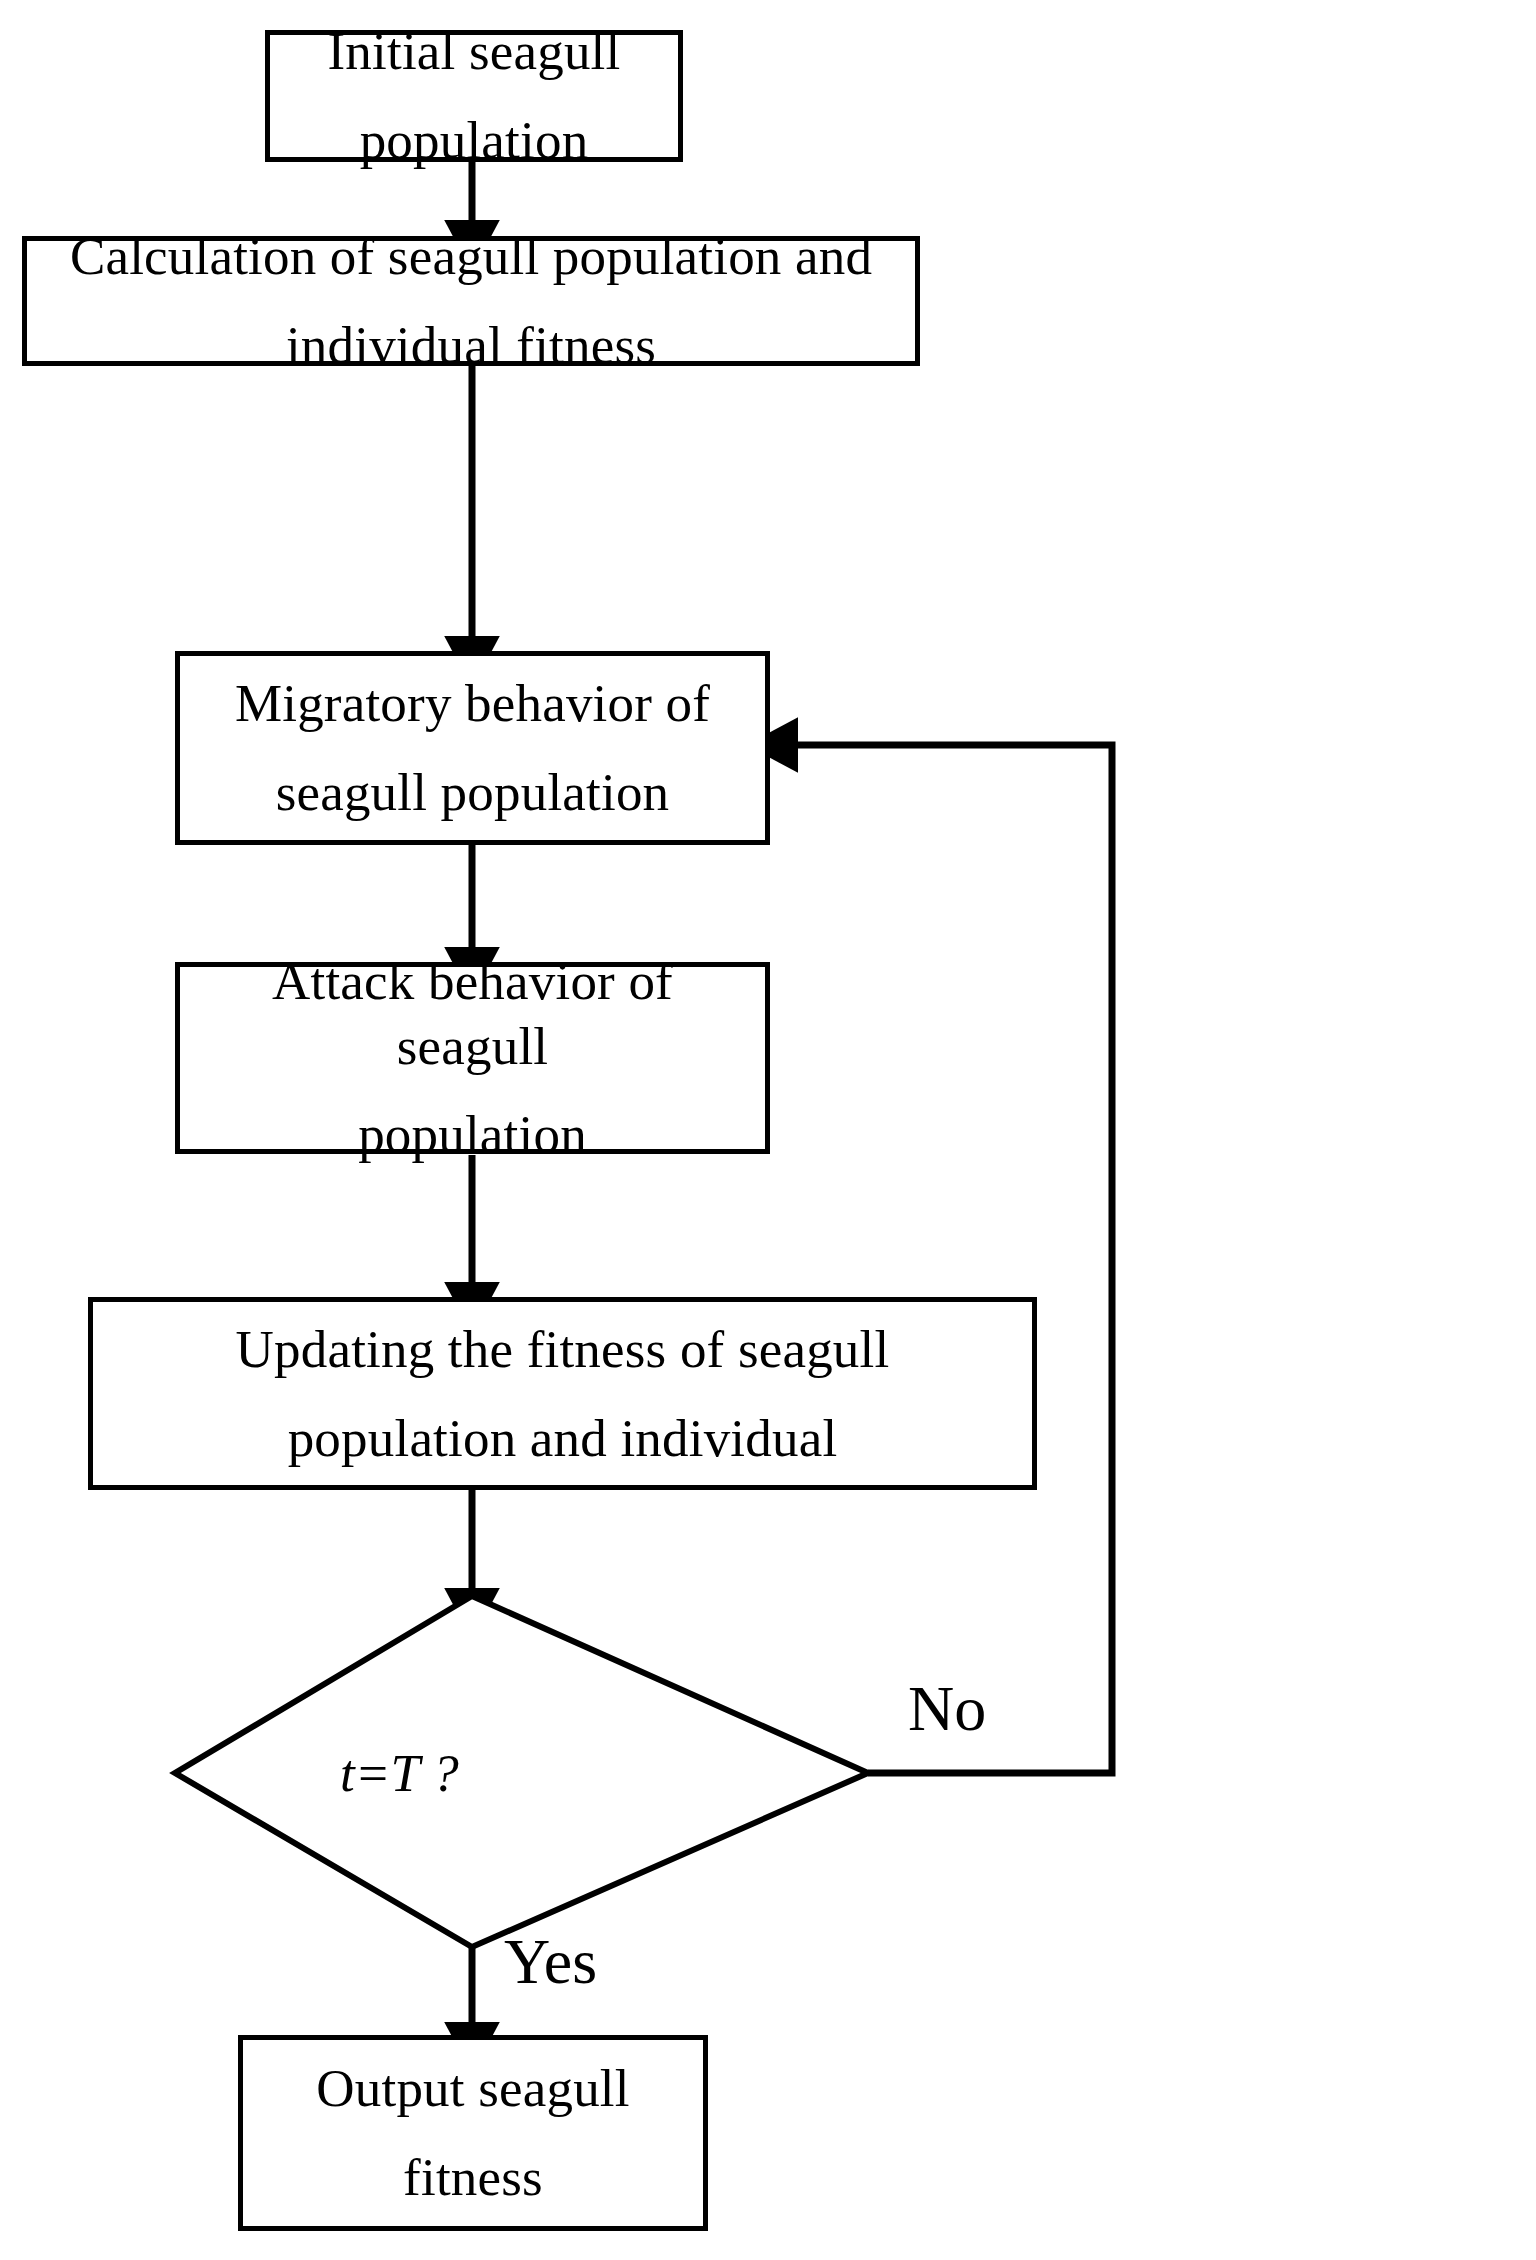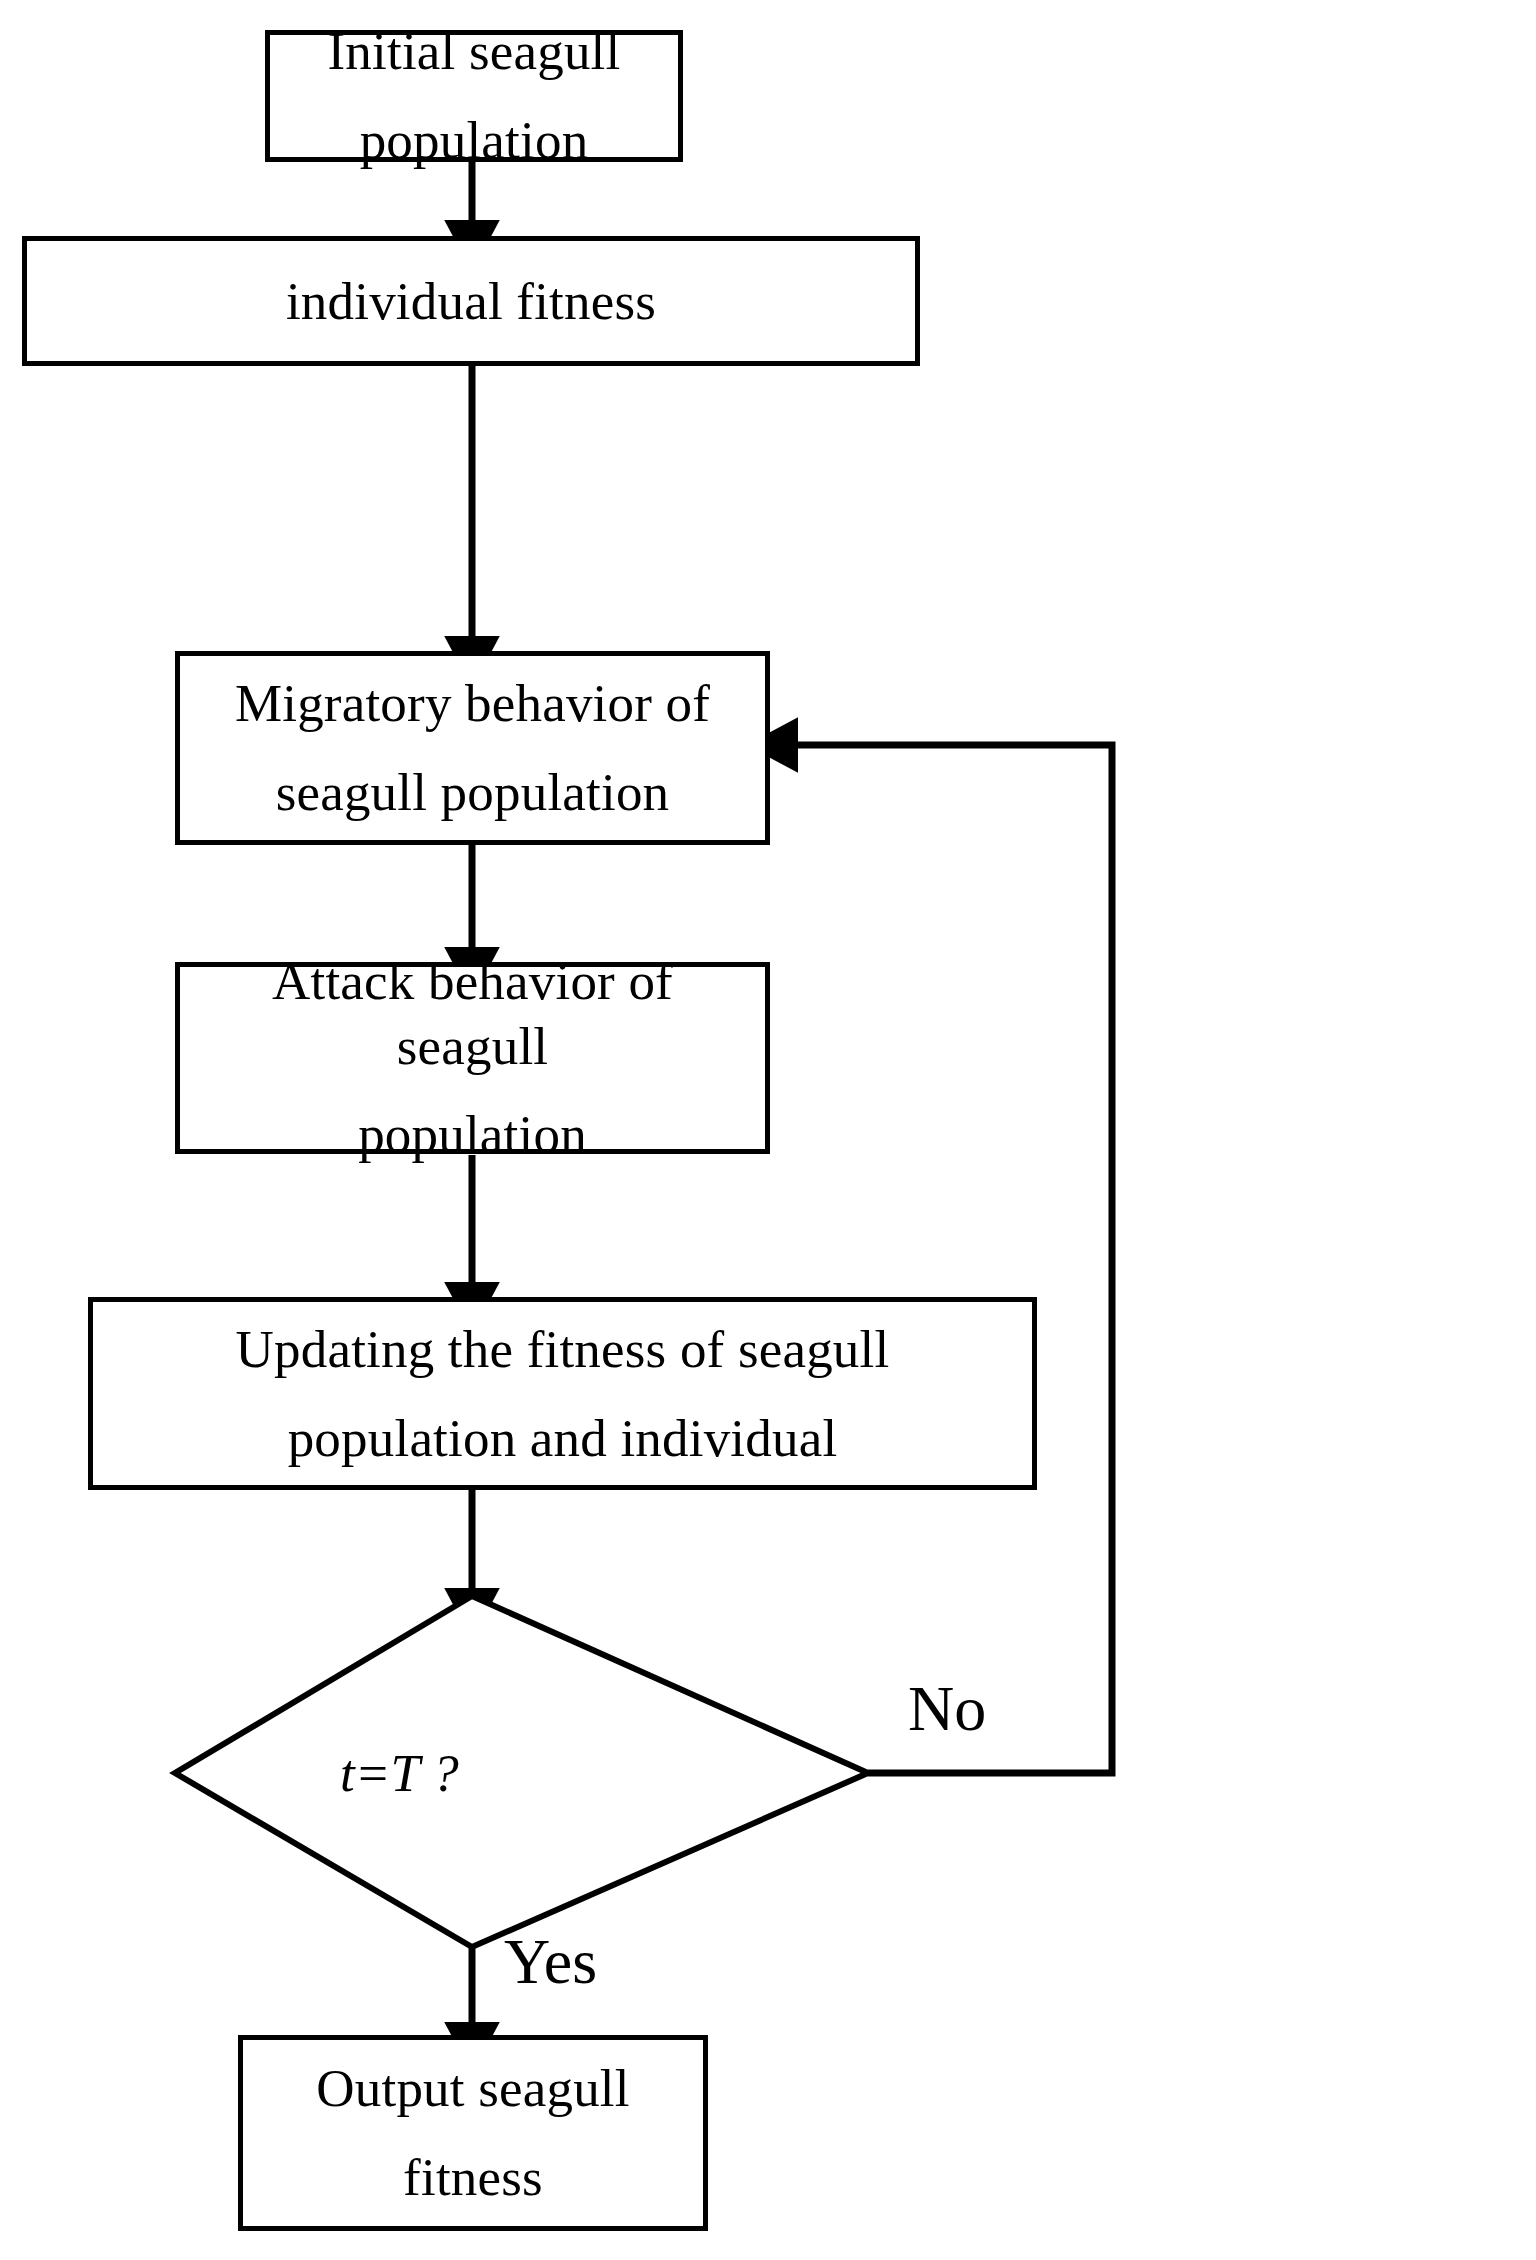--- a/index.html
+++ b/index.html
@@ -46,20 +46,21 @@
 
   <div class="node" style="left:265px;top:30px;width:418px;height:132px;">
     <span>
       <span>Initial seagull</span>
       <span>population</span>
     </span>
   </div>
 
   <div class="node" style="left:22px;top:236px;width:898px;height:130px;">
     <span>
+      <span>Calculation of seagull population and</span>
       <span>individual fitness</span>
     </span>
   </div>
 
   <div class="node" style="left:175px;top:651px;width:595px;height:194px;align-items:center;">
     <span>
       <span>Migratory behavior of</span>
       <span>seagull population</span>
     </span>
   </div>

